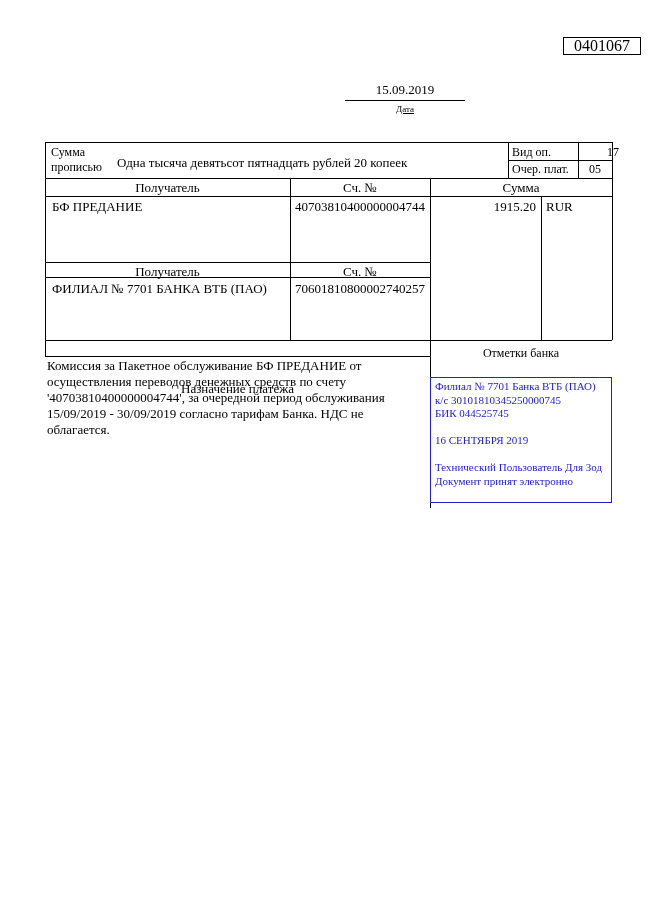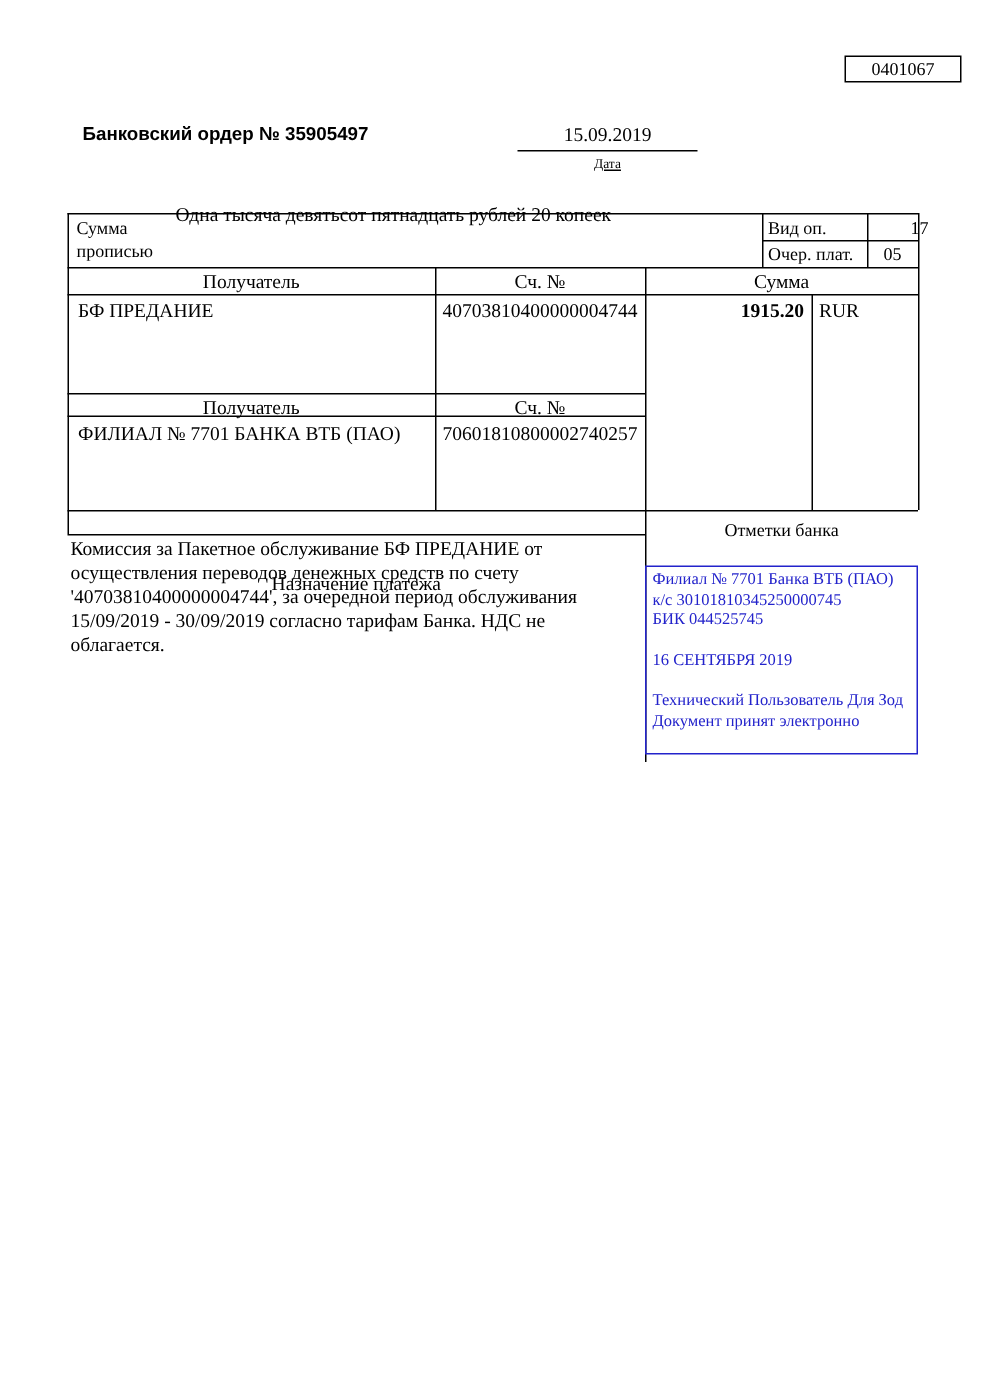--- a/index.html
+++ b/index.html
@@ -9,34 +9,34 @@
     height: 919px;
     background: #ffffff;
     font-family: "Liberation Serif", serif;
     color: #000000;
     overflow: hidden;
   }
   .hl { position: absolute; height: 1px; background: #000; }
   .vl { position: absolute; width: 1px; background: #000; }
   .t  { position: absolute; font-size: 13px; line-height: 15px; white-space: nowrap; }
   .c  { text-align: center; }
-  .r  { text-align: right; font-weight: bold; }
+  .r  { text-align: right; }
   .wrap { white-space: normal; }
   .sm { font-size: 12px; }
   .xs { font-size: 9px; }
   .title {
     font-family: "Liberation Sans", sans-serif;
     font-weight: bold;
     font-size: 12.5px;
   }
   .code-box {
     position: absolute;
     border: 1px solid #000;
     text-align: center;
-    font-size: 12px;
+    font-size: 16px;
   }
   .stamp {
     position: absolute;
     border: 1px solid #2323cb;
     color: #2323cb;
     font-size: 11px;
     line-height: 13.5px;
     padding: 2px 4px;
     box-sizing: border-box;
   }
@@ -45,21 +45,20 @@
 </style>
 </head>
 <body>
 
 <div class="page">
 
   <div class="code-box" style="left:563px; top:37px; width:76px; height:16px; line-height:16px;">
     <span>0401067</span>
   </div>
 
-  <div class="t title" style="left:55px; top:82px;">Банковский ордер № 35905497</div>
   <div class="t c" style="left:345px; top:82px; width:120px;">15.09.2019</div>
   <div class="hl" style="left:345px; top:100px; width:120px;"></div>
   <div class="t c xs" style="left:345px; top:102px; width:120px;text-decoration:underline;">Дата</div>
 
   <div class="hl" style="left:45px; top:142px; width:567px;"></div>
   <div class="hl" style="left:508px; top:160px; width:104px;"></div>
   <div class="hl" style="left:45px; top:178px; width:567px;"></div>
   <div class="hl" style="left:45px; top:196px; width:567px;"></div>
   <div class="hl" style="left:45px; top:262px; width:385px;"></div>
   <div class="hl" style="left:45px; top:277px; width:385px;"></div>
@@ -69,21 +68,21 @@
   <div class="vl" style="left:45px; top:142px; height:214px;"></div>
   <div class="vl" style="left:290px; top:178px; height:162px;"></div>
   <div class="vl" style="left:430px; top:178px; height:330px;"></div>
   <div class="vl" style="left:612px; top:142px; height:198px;"></div>
   <div class="vl" style="left:508px; top:142px; height:36px;"></div>
   <div class="vl" style="left:578px; top:142px; height:36px;"></div>
   <div class="vl" style="left:541px; top:196px; height:144px;"></div>
 
   <div class="t sm" style="left:51px; top:145px;">Сумма</div>
   <div class="t sm" style="left:51px; top:160px;">прописью</div>
-  <div class="t" style="left:117px; top:135px;">Одна тысяча девятьсот пятнадцать рублей 20 копеек</div>
+  <div class="t" style="left:117px; top:155px;">Одна тысяча девятьсот пятнадцать рублей 20 копеек</div>
 
   <div class="t sm" style="left:512px; top:145px;">Вид оп.</div>
   <div class="t sm c" style="left:584px; top:145px; width:34px;padding-left:12px;">17</div>
   <div class="t sm" style="left:512px; top:162px;">Очер. плат.</div>
   <div class="t sm c" style="left:578px; top:162px; width:34px;">05</div>
 
   <div class="t c" style="left:45px; top:180px; width:245px;">Получатель</div>
   <div class="t c" style="left:290px; top:180px; width:140px;">Сч. №</div>
   <div class="t c" style="left:430px; top:180px; width:182px;">Сумма</div>
 

